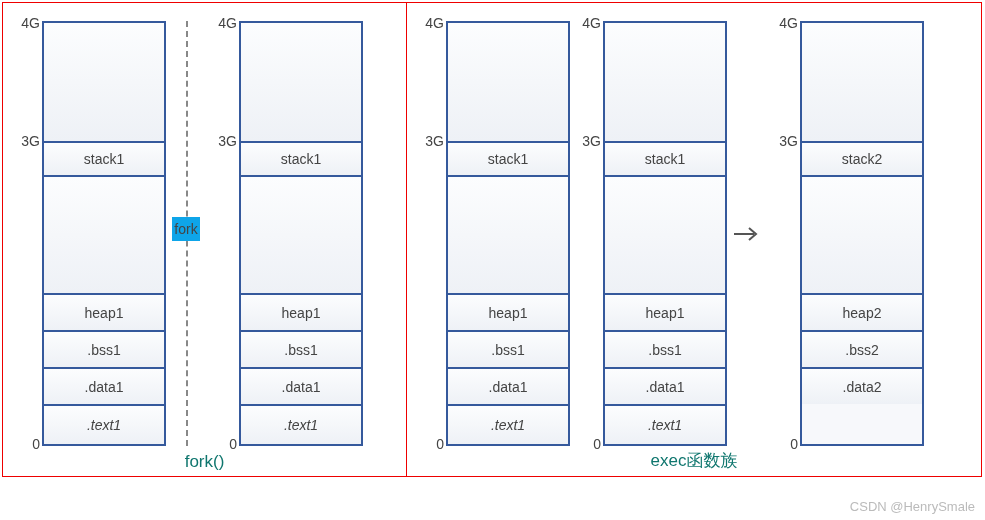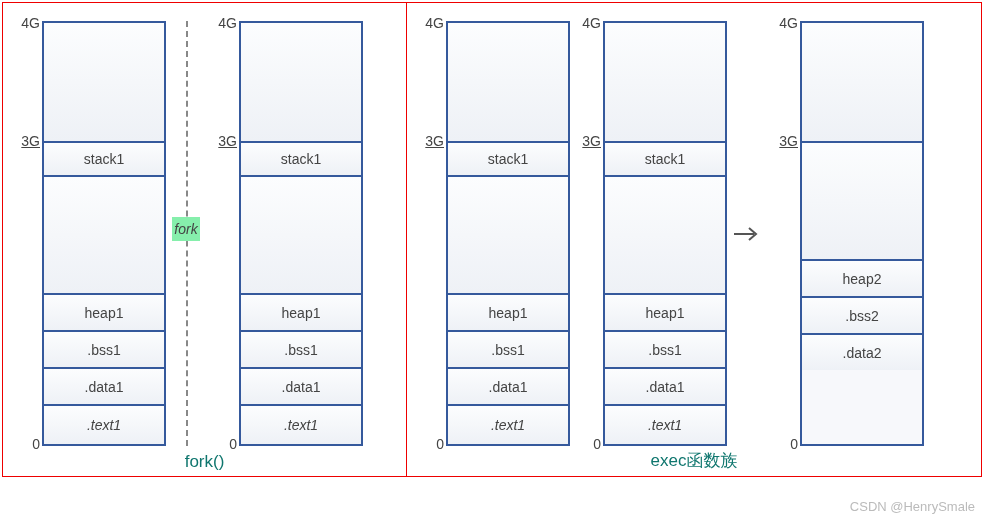--- a/index.html
+++ b/index.html
@@ -42,21 +42,21 @@
     flex-direction: column;
     align-items: center;
   }
   .axis {
     position: relative;
     height: 425px;       
     width: 33px;
     color: #444;
   }
   .tick-4g { position: absolute; top:  -6px; right: 2px; }
-  .tick-3g { position: absolute; top: 112px; right: 2px; text-decoration: underline; }
+  .tick-3g { position: absolute; top: 112px; right: 2px; }
   .tick-0  { position: absolute; bottom: -6px; right: 2px; }
   .memcol {
     width: 124px;
     height: 425px;
     border: 2px solid #35599c;
     display: flex;
     flex-direction: column;
     background: #f7f8fb;
     box-sizing: border-box;
   }
@@ -89,24 +89,23 @@
   .divider .dash {
     border-left: 2px dashed #888;
     height: 100%;
     position: absolute;
     left: 50%;
     top: 0;
   }
   .divider .lbl {
     position: absolute;
     top: 46%;
-    background: #86efac;
+    background: #0ea5e9;
     padding: 4px 2px;
     color: #444;
-    font-style: italic;
   }
   .arrow-gap {
     width: 40px;
     height: 425px;
     display: flex;
     align-items: center;
     justify-content: center;
   }
   .arrow-gap svg { width: 30px; height: 20px; }
   .watermark {
@@ -210,20 +209,21 @@
     </div>
 
     <div class="col-wrap" style="display:flex;flex-direction:row;">
       <div class="axis">
         <div class="tick-4g">4G</div>
         <div class="tick-3g">3G</div>
         <div class="tick-0">0</div>
       </div>
       <div class="memcol">
         <div class="seg seg-top"></div>
+        <div class="seg seg-stack">stack2</div>
         <div class="seg seg-gap"></div>
         <div class="seg seg-heap">heap2</div>
         <div class="seg seg-bss">.bss2</div>
         <div class="seg seg-data">.data2</div>
       </div>
     </div>
 
     <div class="caption">exec函数族</div>
   </div>
 </div>

